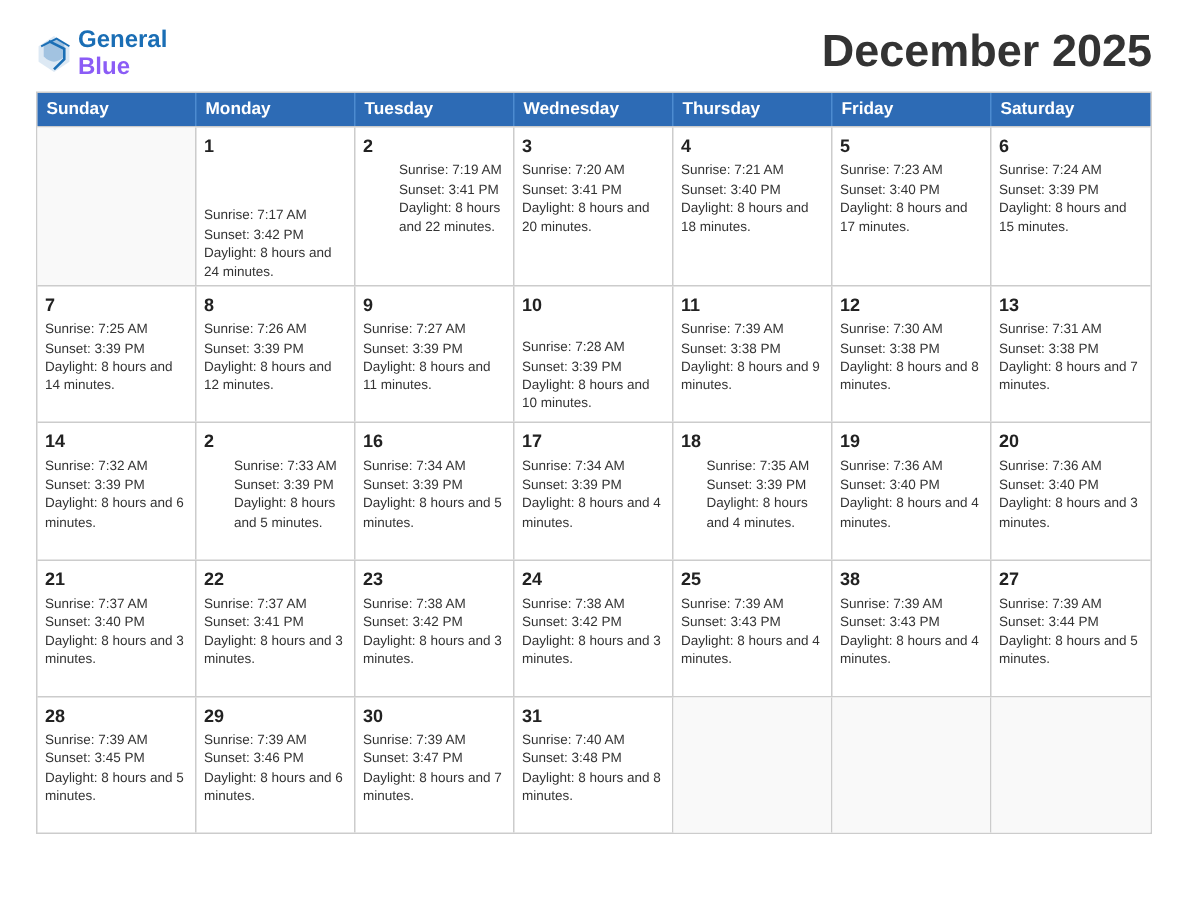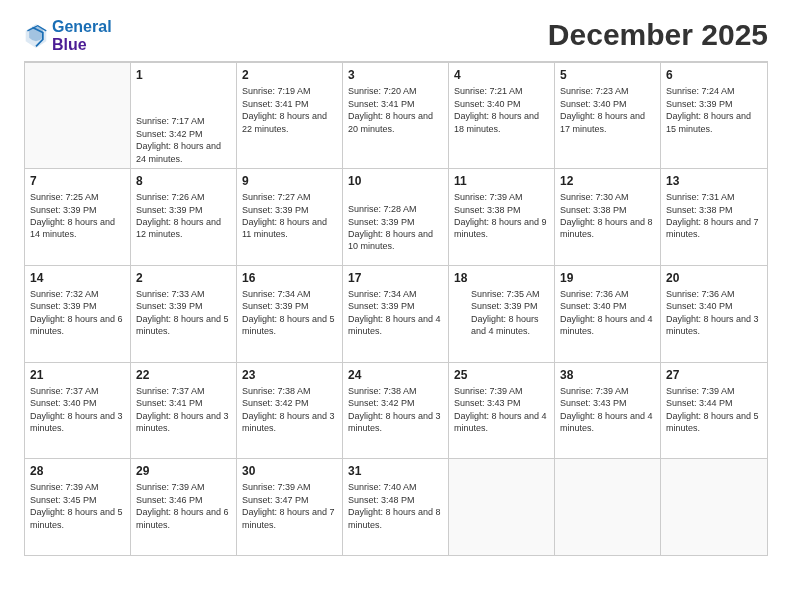--- a/index.html
+++ b/index.html
@@ -108,41 +108,50 @@
   <div class="header">
     <div class="logo">
       <svg class="logo-icon" viewBox="0 0 28 32" width="28" height="32">
         <polygon points="14,2 26,10 26,22 14,30 2,22 2,10" fill="#1a6eb5" opacity="0.15"></polygon>
         <path d="M6,8 Q14,2 22,8 L22,18 Q14,26 6,18 Z" fill="#1a6eb5" opacity="0.3"></path>
         <path d="M10,6 L22,12 L22,20 L14,28" fill="none" stroke="#1a6eb5" stroke-width="2"></path>
         <path d="M4,10 L16,4 L26,10" fill="none" stroke="#1a6eb5" stroke-width="1.5"></path>
       </svg>
       <div>
         <div style="font-size:16px;font-weight:bold;color:#1a6eb5;line-height:1.1;">General</div>
-        <div style="font-size:16px;font-weight:bold;color:#4c1d95;line-height:1.1;">Blue</div>
+        <div style="font-size:16px;font-weight:bold;color:#8b5cf6;line-height:1.1;">Blue</div>
       </div>
     </div>
     <div class="title-block">
       <div class="main-title">December 2025</div>
     </div>
   </div>
 
   <div class="calendar">
+    <div class="cal-header-row">
+    <div class="cal-header-cell">Sunday</div>
+        <div class="cal-header-cell">Monday</div>
+        <div class="cal-header-cell">Tuesday</div>
+        <div class="cal-header-cell">Wednesday</div>
+        <div class="cal-header-cell">Thursday</div>
+        <div class="cal-header-cell">Friday</div>
+        <div class="cal-header-cell">Saturday</div>
+      </div>
     <div class="cal-body">
     <div class="cal-week">
           <div class="cal-cell empty"></div>
           <div class="cal-cell">
             <span class="day-num">1</span>
             <div class="cal-cell-text" style="white-space: pre-line; margin-top: 32px;">Sunrise: 7:17 AM
 Sunset: 3:42 PM
 Daylight: 8 hours and 24 minutes.</div>
           </div>
           <div class="cal-cell">
             <span class="day-num">2</span>
-            <div class="cal-cell-text" style="white-space: pre-line;">Sunrise: 7:19 AM
+            <div class="cal-cell-text" style="white-space: pre-line; margin-left: 24px;">Sunrise: 7:19 AM
 Sunset: 3:41 PM
 Daylight: 8 hours and 22 minutes.</div>
           </div>
           <div class="cal-cell">
             <span class="day-num">3</span>
             <div class="cal-cell-text" style="white-space: pre-line;">Sunrise: 7:20 AM
 Sunset: 3:41 PM
 Daylight: 8 hours and 20 minutes.</div>
           </div>
           <div class="cal-cell">
@@ -210,21 +219,21 @@
         </div>
         <div class="cal-week">
           <div class="cal-cell">
             <span class="day-num">14</span>
             <div class="cal-cell-text" style="white-space: pre-line;">Sunrise: 7:32 AM
 Sunset: 3:39 PM
 Daylight: 8 hours and 6 minutes.</div>
           </div>
           <div class="cal-cell">
             <span class="day-num">2</span>
-            <div class="cal-cell-text" style="white-space: pre-line;">Sunrise: 7:33 AM
+            <div class="cal-cell-text" style="white-space: pre-line; margin-left: 20px;">Sunrise: 7:33 AM
 Sunset: 3:39 PM
 Daylight: 8 hours and 5 minutes.</div>
           </div>
           <div class="cal-cell">
             <span class="day-num">16</span>
             <div class="cal-cell-text" style="white-space: pre-line;">Sunrise: 7:34 AM
 Sunset: 3:39 PM
 Daylight: 8 hours and 5 minutes.</div>
           </div>
           <div class="cal-cell">

